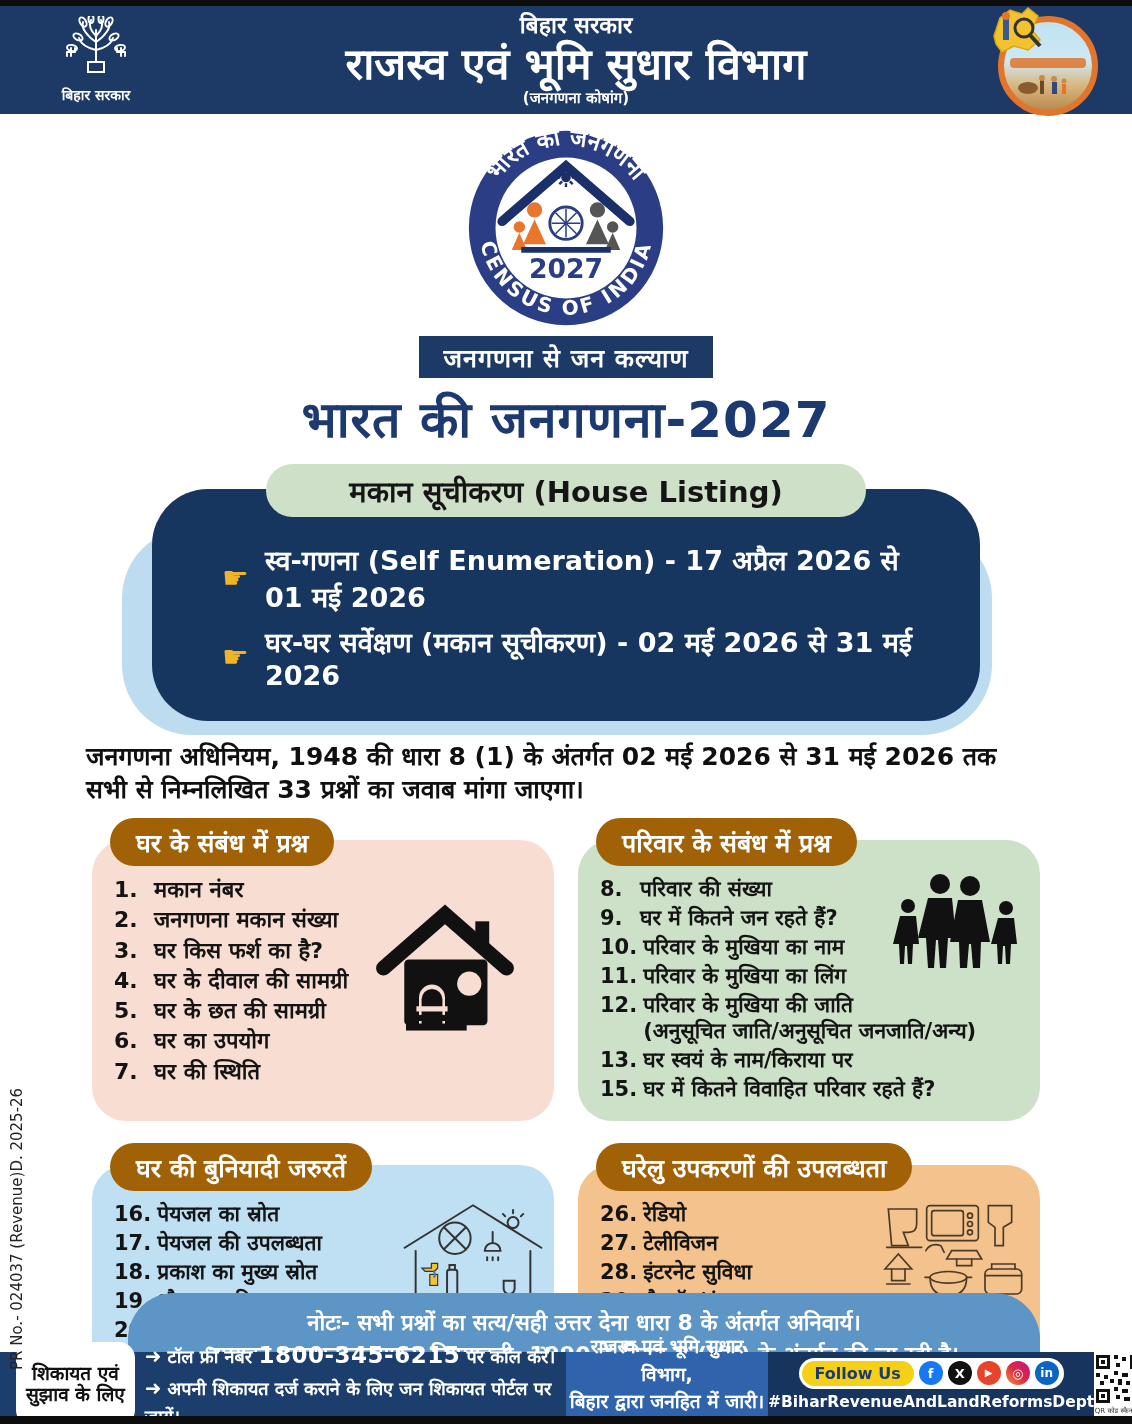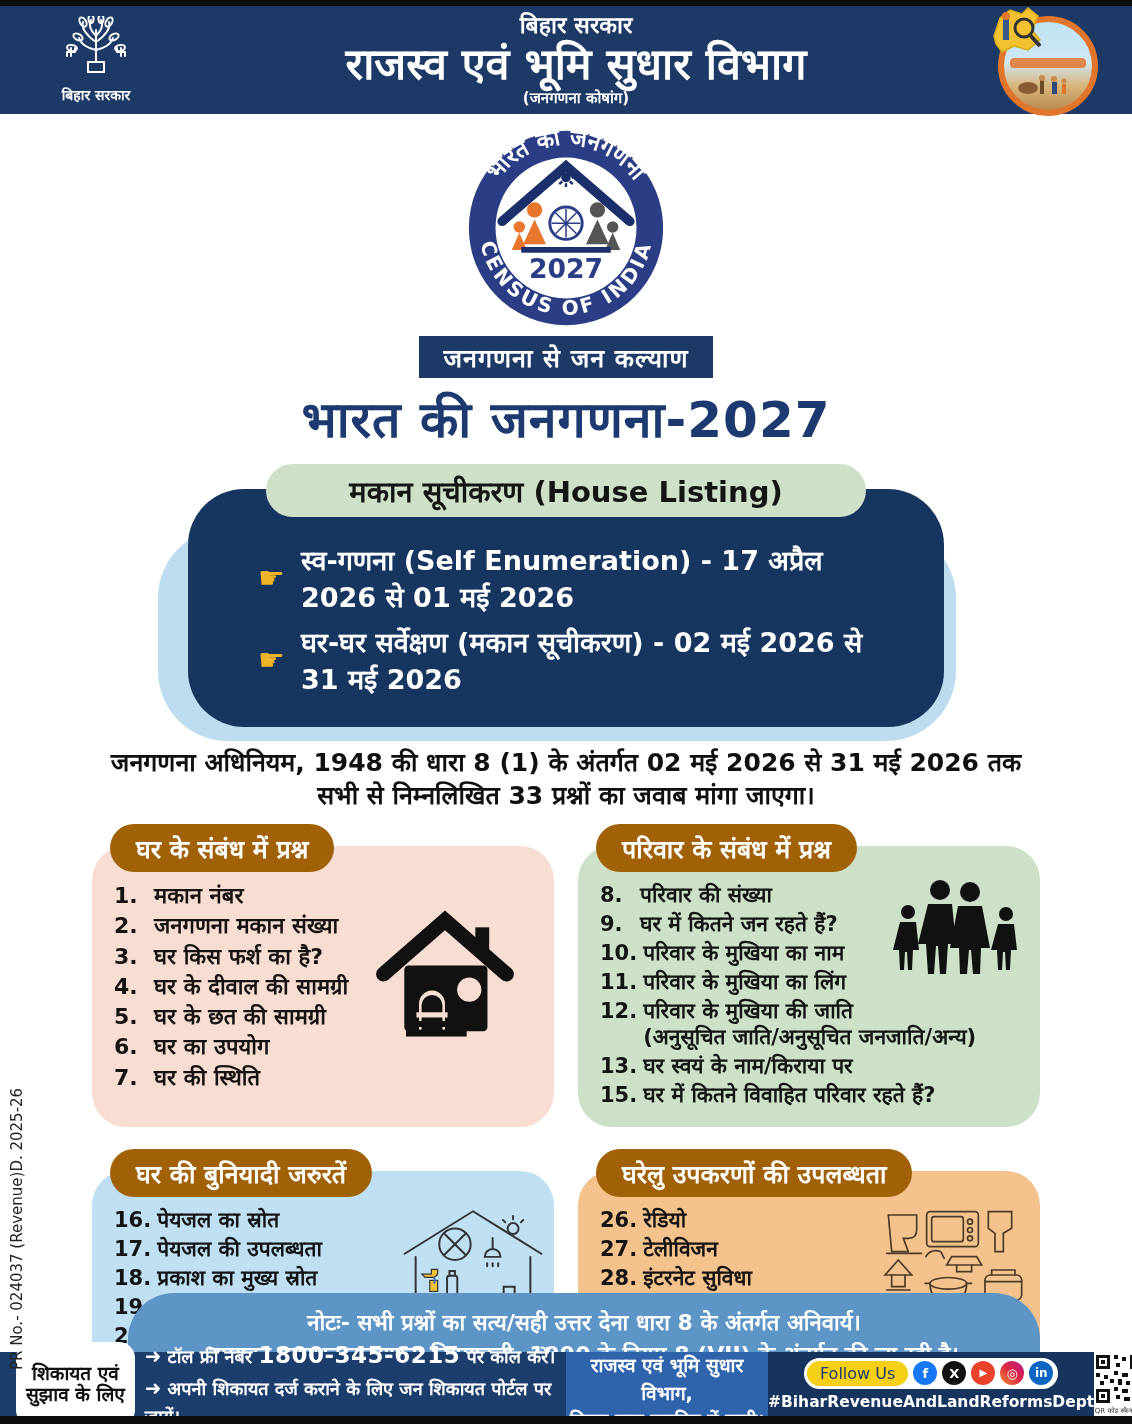--- a/index.html
+++ b/index.html
@@ -27,29 +27,29 @@
   .emb-band{position:absolute;left:6px;top:36px;width:76px;height:10px;background:#e0752b;opacity:.85;border-radius:4px;}
 
   
   .census-logo{width:200px;height:200px;margin:10px auto 0;}
   
   .tagline{width:fit-content;margin:8px auto 0;background:#1d3a66;color:#fff;
            font-size:25px;font-weight:bold;padding:4px 24px;letter-spacing:1px;}
   .main-title{text-align:center;color:#1c3a70;font-size:50px;font-weight:800;margin-top:6px;letter-spacing:1px;}
 
   
-  .hero{position:relative;width:756px;margin:12px auto 16px;}
+  .hero{position:relative;width:828px;margin:12px auto 16px;}
   .hero-shadow{position:absolute;left:-30px;right:-12px;top:64px;bottom:-14px;background:#bedcf0;border-radius:70px;}
   .subtitle-pill{position:relative;z-index:2;width:600px;margin:0 auto -28px;background:#cfe0c8;
                  border-radius:40px;text-align:center;font-size:29px;font-weight:bold;color:#151515;padding:7px 0;}
   .schedule-box{position:relative;background:#17365f;border-radius:56px;padding:44px 40px 22px 70px;}
   .sch-row{display:flex;align-items:center;gap:16px;color:#fff;font-size:27px;font-weight:bold;margin:8px 0;}
   .hand{color:#f0b429;font-size:30px;line-height:1;}
 
-  .intro{text-align:center;font-size:25px;font-weight:bold;color:#101010;line-height:1.3;margin:20px auto 0;width:960px;}
+  .intro{font-size:25px;font-weight:bold;color:#101010;line-height:1.3;margin:20px auto 0;width:960px;}
 
   
   .panels{width:948px;margin:34px auto 0;display:grid;grid-template-columns:462px 462px;column-gap:24px;row-gap:44px;}
   .panel{position:relative;border-radius:34px;padding:30px 14px 16px 22px;box-sizing:border-box;}
   .panel-pink{background:#f8ddd2;min-height:228px;}
   .panel-green{background:#cde1c9;min-height:228px;}
   .panel-blue{background:#bfdff2;min-height:290px;}
   .panel-orange{background:#f4c28c;min-height:276px;}
   .panel-pill{position:absolute;top:-22px;left:18px;background:#a16207;color:#fff;font-weight:bold;
               font-size:25px;padding:7px 26px;border-radius:32px;white-space:nowrap;}
@@ -73,24 +73,24 @@
 
   
   .footer{position:absolute;left:0;right:0;top:1352px;height:64px;display:flex;z-index:3;}
   .f-left{flex:0 0 566px;background:#1c3e6d;display:flex;align-items:center;padding-left:16px;box-sizing:border-box;}
   .complaint-label{background:#fff;border-radius:16px;padding:21px 10px;text-align:center;
                    font-weight:bold;font-size:19px;color:#111;line-height:1.12;flex:0 0 auto;}
   .f-lines{margin-left:10px;color:#fff;font-size:18px;font-weight:bold;line-height:1.5;}
   .f-lines .arrow{margin-right:6px;font-size:20px;}
   .f-lines .big-num{font-size:23px;letter-spacing:.5px;}
   .f-center{flex:0 0 202px;background:#2f64ad;color:#fff;text-align:center;font-size:19px;font-weight:bold;
-            display:flex;flex-direction:column;justify-content:space-between;line-height:1.45;}
+            display:flex;flex-direction:column;justify-content:flex-end;line-height:1.45;}
   .f-right{flex:0 0 252px;background:#16345e;display:flex;flex-direction:column;align-items:center;justify-content:center;gap:4px;}
   .follow-wrap{background:#fff;border-radius:22px;display:flex;align-items:center;padding:3px 5px 3px 3px;gap:5px;}
-  .follow-pill{background:#f5d017;color:#1c3a70;font-weight:400;font-size:16px;border-radius:18px;padding:3px 13px;}
+  .follow-pill{background:#f5d017;color:#1c3a70;font-weight:700;font-size:16px;border-radius:18px;padding:3px 13px;}
   .soc{width:24px;height:24px;border-radius:50%;color:#fff;font-size:13px;font-weight:bold;
        display:flex;align-items:center;justify-content:center;line-height:1;}
   .soc-fb{background:#1877f2;}
   .soc-x{background:#111;}
   .soc-yt{background:#e8442c;font-size:10px;}
   .soc-ig{background:linear-gradient(45deg,#f09433,#dc2743,#bc1888);}
   .soc-in{background:#0a66c2;font-size:12px;}
   .hashtag{color:#fff;font-weight:bold;font-size:15.5px;}
   .f-qr{flex:1;background:#fff;display:flex;flex-direction:column;align-items:center;justify-content:center;}
   .qr-caption{font-size:7px;color:#333;margin-top:1px;}

